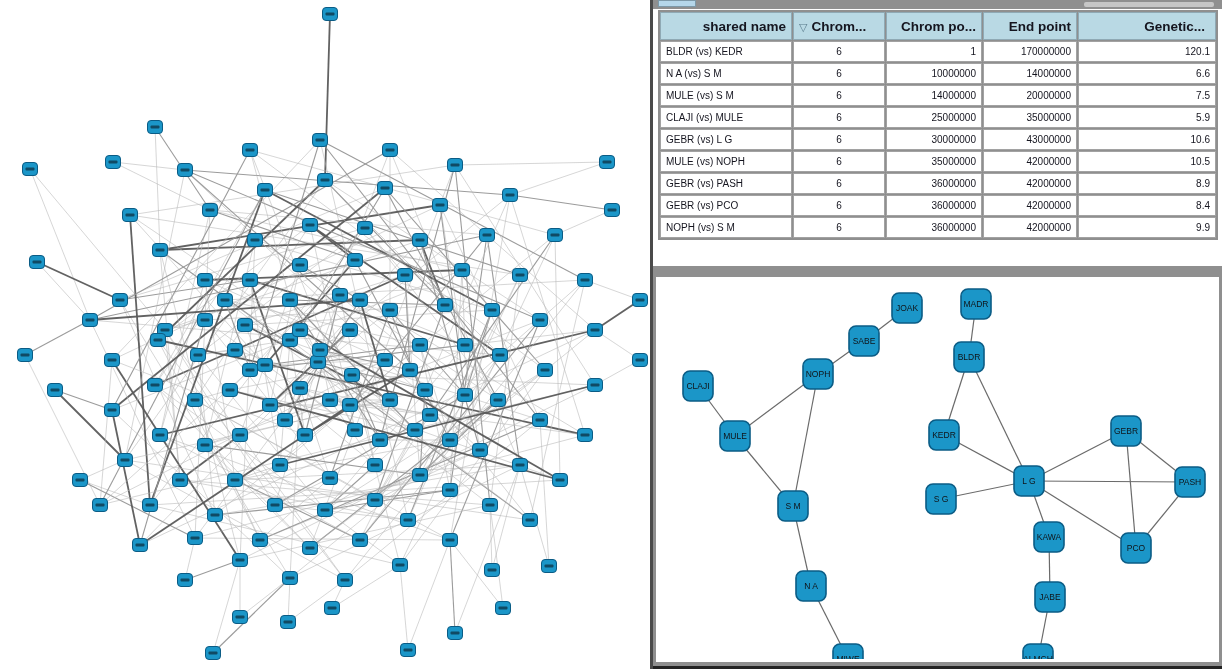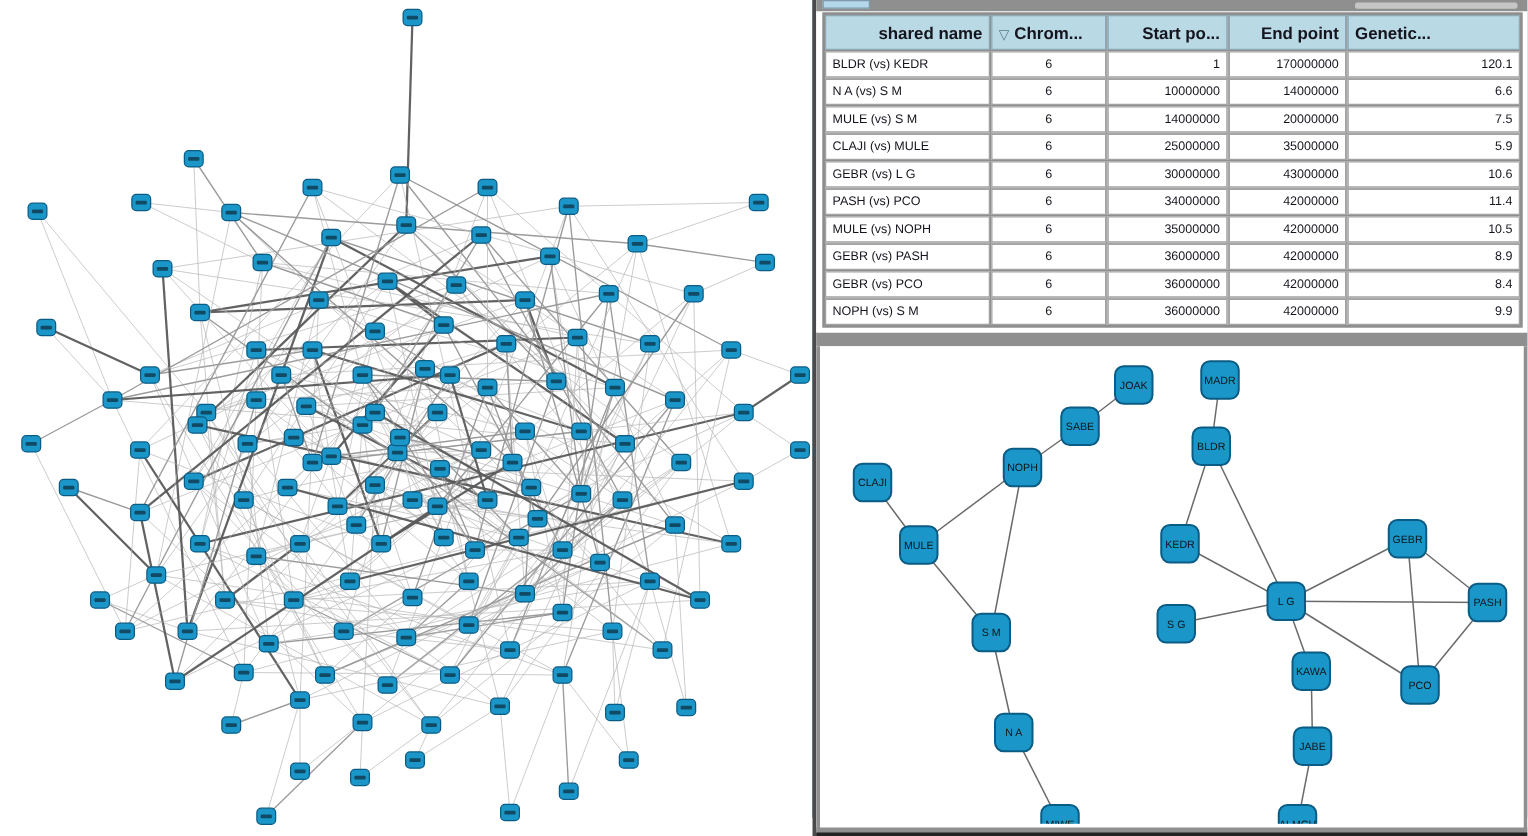--- a/index.html
+++ b/index.html
@@ -1,18 +1,18 @@
 <!DOCTYPE html>
 <html><head>
 <meta charset="utf-8">
 <style>
   * { box-sizing: border-box; margin: 0; padding: 0; }
   html,body { width:1222px; height:669px; overflow:hidden; background:#fff;
               font-family:"Liberation Sans", sans-serif; }
-  .app { position:relative; width:1222px; height:654px; background:#0c4a6e; }
+  .app { position:relative; width:1222px; height:654px; background:#14b8a6; }
 
   
   .left-panel { position:absolute; left:0; top:0; width:650px; height:669px; background:#fff; }
   .left-panel svg { display:block; width:650px; height:669px; }
 
   .divider-v { position:absolute; left:650px; top:0; width:3px; height:669px; background:#4a4a4a; }
 
   
   .right-panel { position:absolute; left:653px; top:0; width:569px; height:669px;
                  display:flex; flex-direction:column; background:#fff; }
@@ -27,21 +27,21 @@
   table { border-collapse:separate; border-spacing:1px; margin:1px 4px 0 5px;
           width:556px; table-layout:fixed; background:#8f8f8f; border:1px solid #8f8f8f; }
   thead th { height:28px; font-size:13.5px; font-weight:bold; color:#15151f;
              border:1px solid #8fa9b4; padding:0 5px; white-space:nowrap; overflow:hidden; }
   tbody td { height:21px; font-size:10px; color:#15151f; background:#fff;
              border:1px solid #a2a2a2; padding:0 5px; white-space:nowrap; overflow:hidden; }
   th:nth-child(1){ width:132px; text-align:right; }
   th:nth-child(2){ width:92px;  text-align:left;margin-left:13px; }
   th:nth-child(3){ width:96px;  text-align:right; }
   th:nth-child(4){ width:94px;  text-align:right; }
-  th:nth-child(5){ width:138px; text-align:left; padding-right:10px; }
+  th:nth-child(5){ width:138px; text-align:right; padding-right:10px; }
   td:nth-child(1){ text-align:left; }
   td:nth-child(2){ text-align:center; }
   td:nth-child(3), td:nth-child(4), td:nth-child(5){ text-align:right; }
   .funnel { font-size:11px; color:#5a7b8c; margin-right:4px; font-weight:normal; }
 
   .band-h { height:11px; background:#8f8f8f; }
 
   .net-section { flex:1; background:#fff; border-left:3px solid #8f8f8f;
                  border-right:3px solid #8f8f8f; border-bottom:7px solid #8f8f8f;
                  box-shadow: inset 0 0 0 0 #fff, 0 -0px 0 #8f8f8f; position:relative; }
@@ -667,21 +667,21 @@
     <div class="table-section">
       <div class="table-strip">
         <div class="strip-tab"></div>
         <div class="strip-scroll"></div>
       </div>
       <table>
         <thead>
           <tr>
             <th style="background:#b9d9e4"><span>shared name</span></th>
             <th style="background:#b9d9e4"><span class="funnel">▽</span><span>Chrom...</span></th>
-            <th style="background:#b9d9e4"><span>Start po...</span></th>
+            <th style="background:#b9d9e4"><span>Chrom po...</span></th>
             <th style="background:#b9d9e4"><span>End point</span></th>
             <th style="background:#b9d9e4"><span>Genetic...</span></th>
           </tr>
         </thead>
         <tbody id="table-body">
             <tr>
               <td>BLDR (vs) KEDR</td>
               <td>6</td>
               <td>1</td>
               <td>170000000</td>
@@ -709,27 +709,20 @@
               <td>5.9</td>
             </tr>
             <tr>
               <td>GEBR (vs) L G</td>
               <td>6</td>
               <td>30000000</td>
               <td>43000000</td>
               <td>10.6</td>
             </tr>
             <tr>
-              <td>PASH (vs) PCO</td>
-              <td>6</td>
-              <td>34000000</td>
-              <td>42000000</td>
-              <td>11.4</td>
-            </tr>
-            <tr>
               <td>MULE (vs) NOPH</td>
               <td>6</td>
               <td>35000000</td>
               <td>42000000</td>
               <td>10.5</td>
             </tr>
             <tr>
               <td>GEBR (vs) PASH</td>
               <td>6</td>
               <td>36000000</td>

